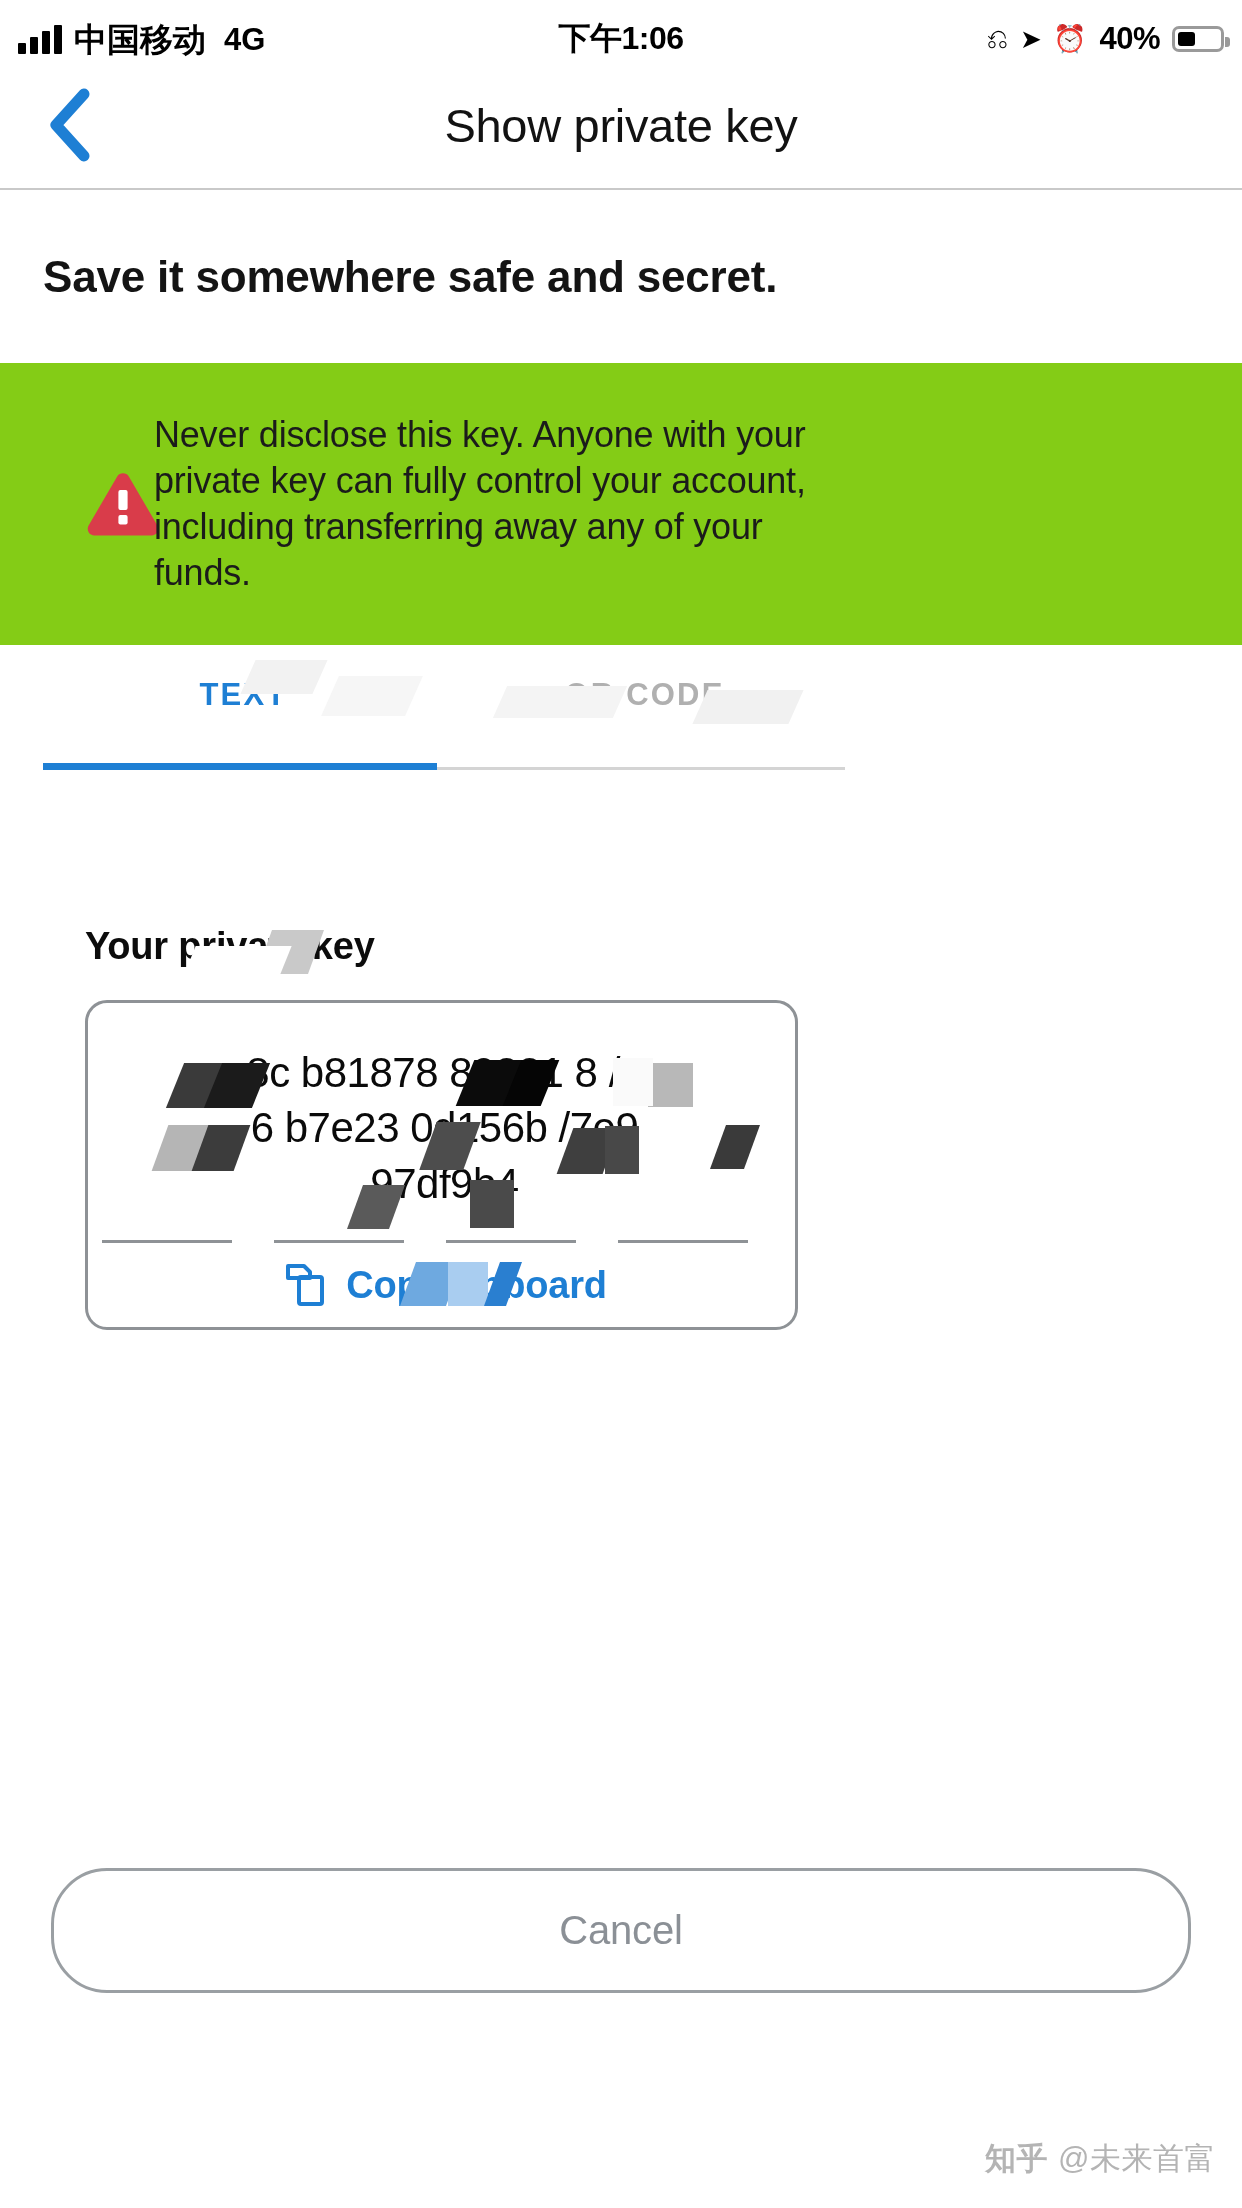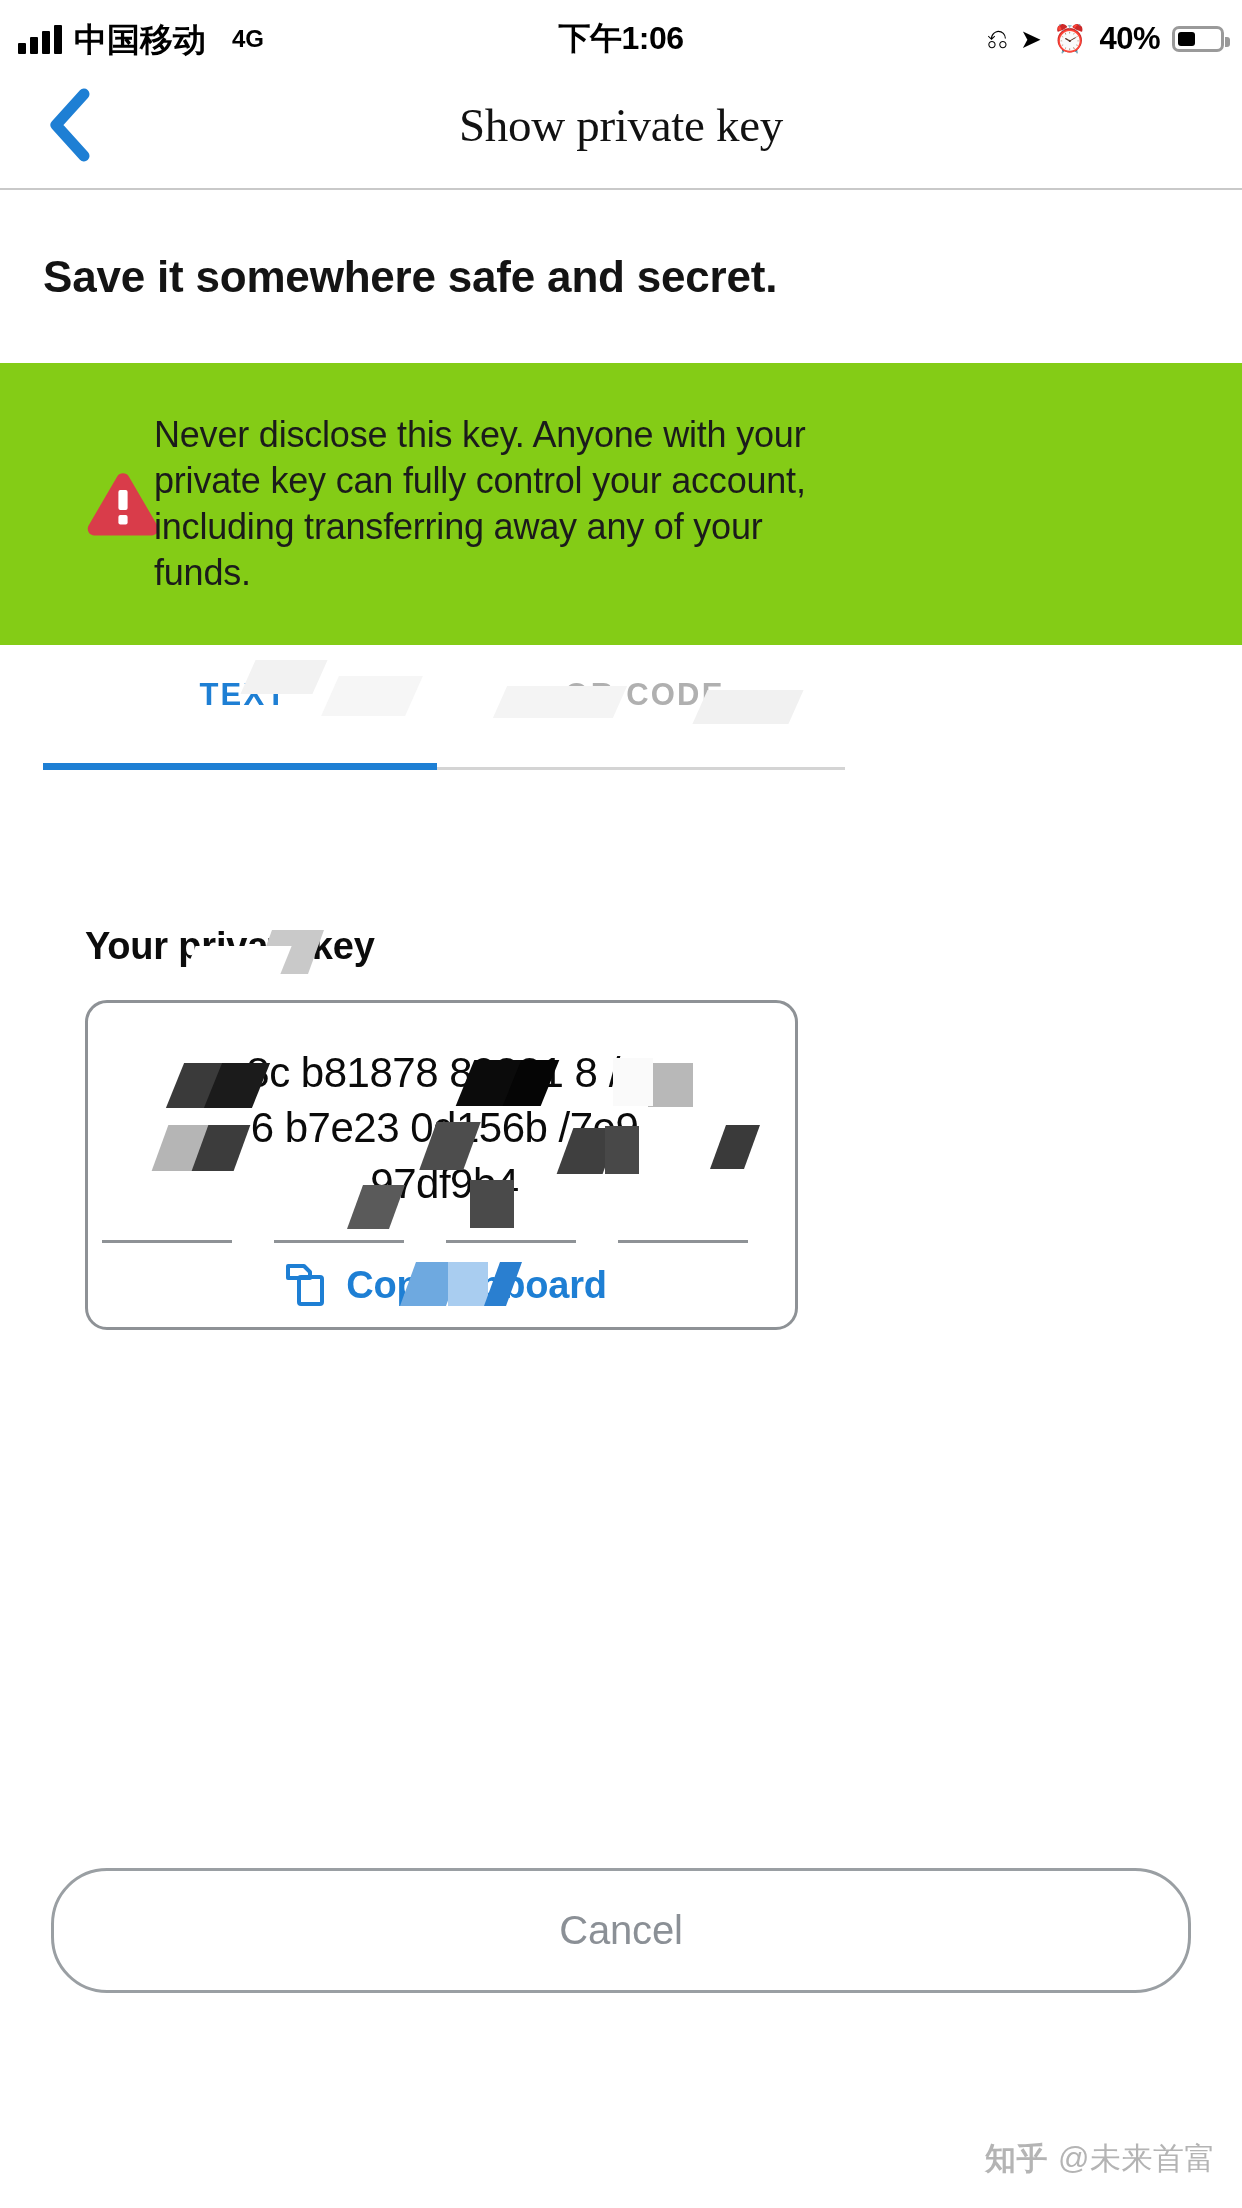--- a/index.html
+++ b/index.html
@@ -17,21 +17,21 @@
     display:flex; align-items:center; color:#000;
   }
   .sb-left { position:absolute; left:18px; top:0; height:62px; display:flex; align-items:center; gap:12px; }
   .sb-signal { display:flex; align-items:flex-end; gap:4px; height:30px; }
   .sb-signal i { display:block; width:8px; background:#000; border-radius:1px; }
   .sb-signal i:nth-child(1){height:11px;}
   .sb-signal i:nth-child(2){height:17px;}
   .sb-signal i:nth-child(3){height:23px;}
   .sb-signal i:nth-child(4){height:29px;}
   .sb-carrier { font-size:33px; font-weight:700; letter-spacing:0px; line-height:1; }
-  .sb-net { font-size:24px; font-weight:600; line-height:1; margin-left:14px;}
+  .sb-net { font-size:31px; font-weight:600; line-height:1; margin-left:6px;}
   .sb-center {
     position:absolute; left:0; width:1242px; text-align:center; top:0; height:62px;
     display:flex; align-items:center; justify-content:center;
     font-size:32px; font-weight:700; letter-spacing:-0.5px;
   }
   .sb-right { position:absolute; right:18px; top:0; height:62px; display:flex; align-items:center; gap:12px; }
   .sb-ico { font-size:27px; line-height:1; display:inline-block; }
   .sb-rot { font-size:26px; display:inline-block; transform:rotate(0deg); }
   .sb-pct { font-size:31px; font-weight:700; letter-spacing:-0.5px; }
   .sb-batt {
@@ -49,21 +49,21 @@
     position:absolute; top:62px; left:0; width:1242px; height:128px;
     border-bottom:2px solid #c9c9c9; background:#fff;
   }
   .nav-back {
     position:absolute; left:28px; top:50%; transform:translateY(-50%);
     width:80px; height:80px; display:flex; align-items:center; justify-content:center;
   }
   .nav-back svg { display:block; }
   .nav-title {
     position:absolute; left:0; width:1242px; top:50%; transform:translateY(-50%);
-    text-align:center; font-size:47px; font-weight:400; color:#121212; letter-spacing:-0.3px;font-family:Liberation Serif, serif;
+    text-align:center; font-size:47px; font-weight:400; color:#121212; letter-spacing:-0.3px;
   }
 
   
   .subtitle {
     position:absolute; top:190px; left:0; width:1242px; height:173px;
     display:flex; align-items:center; padding-left:43px;
     font-size:44px; font-weight:700; color:#141414; letter-spacing:-0.2px;
   }
 
   

